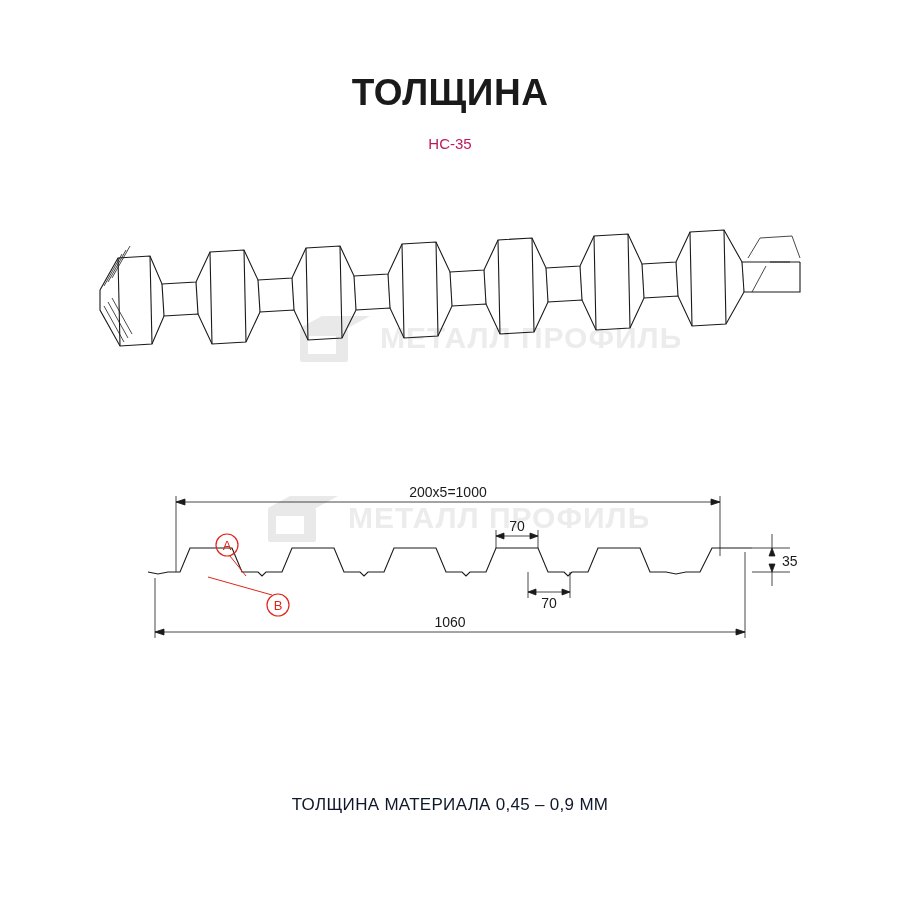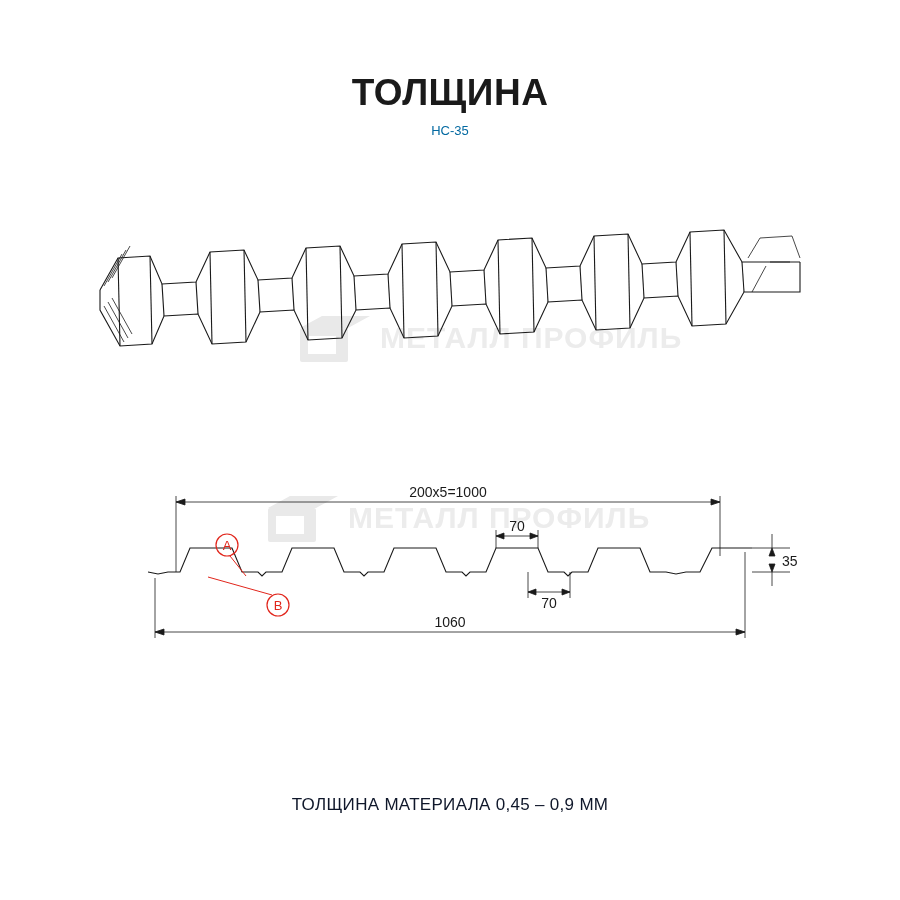--- a/index.html
+++ b/index.html
@@ -28,23 +28,23 @@
     text-align: center;
   }
   .title {
     font-size: 37px;
     font-weight: bold;
     letter-spacing: 0.5px;
     color: #1a1a1a;
     line-height: 1.05;
   }
   .subtitle {
-    margin-top: 10px;
-    font-size: 13px;
-    color: #0369a1;
+    margin-top: 22px;
+    font-size: 15px;
+    color: #be185d;
   }
   .footer-note {
     position: absolute;
     top: 795px;
     left: 0;
     width: 900px;
     text-align: center;
     font-size: 17px;
     letter-spacing: 0.3px;
     color: #0f172a;

